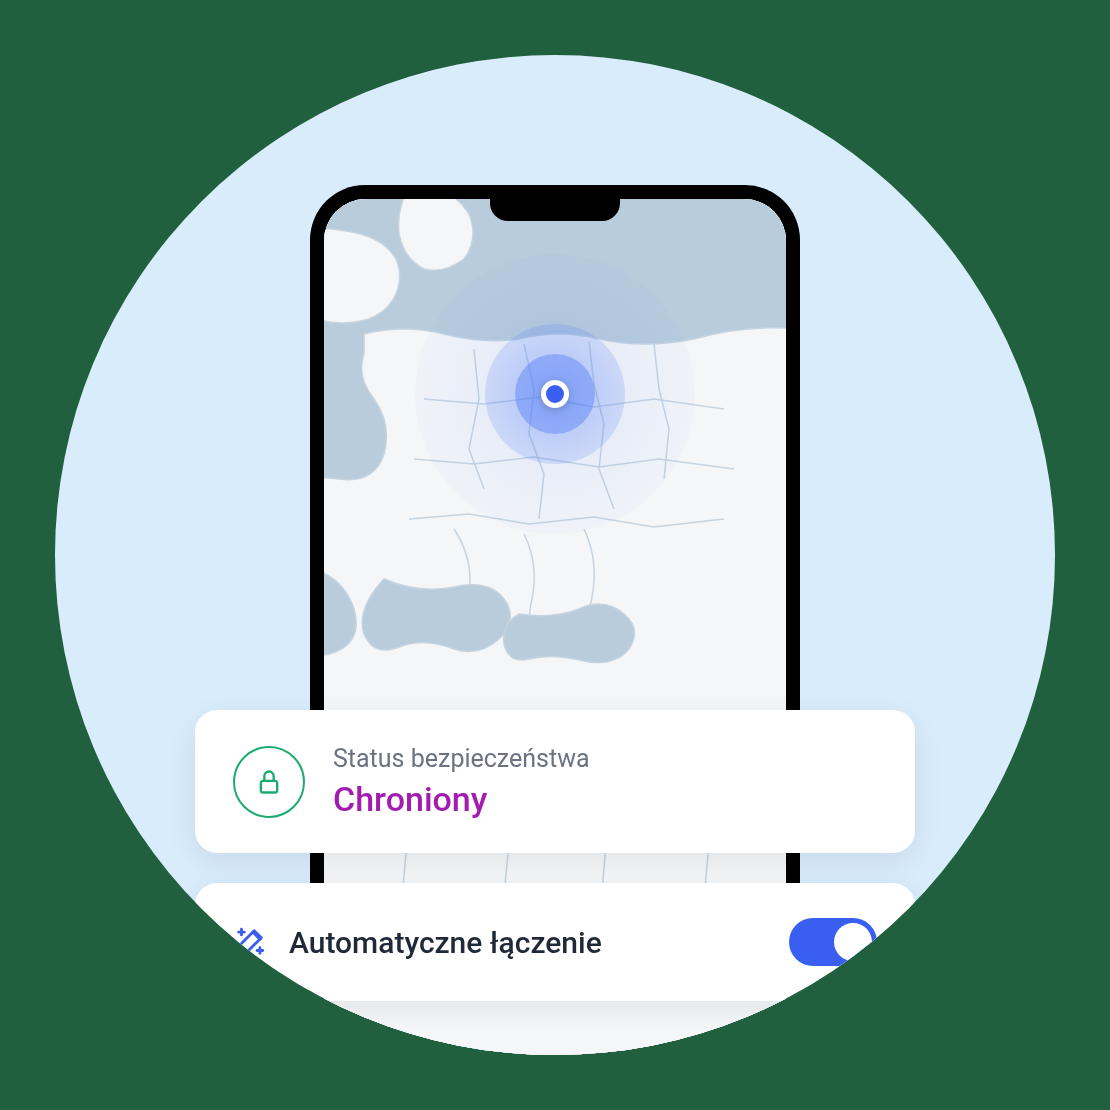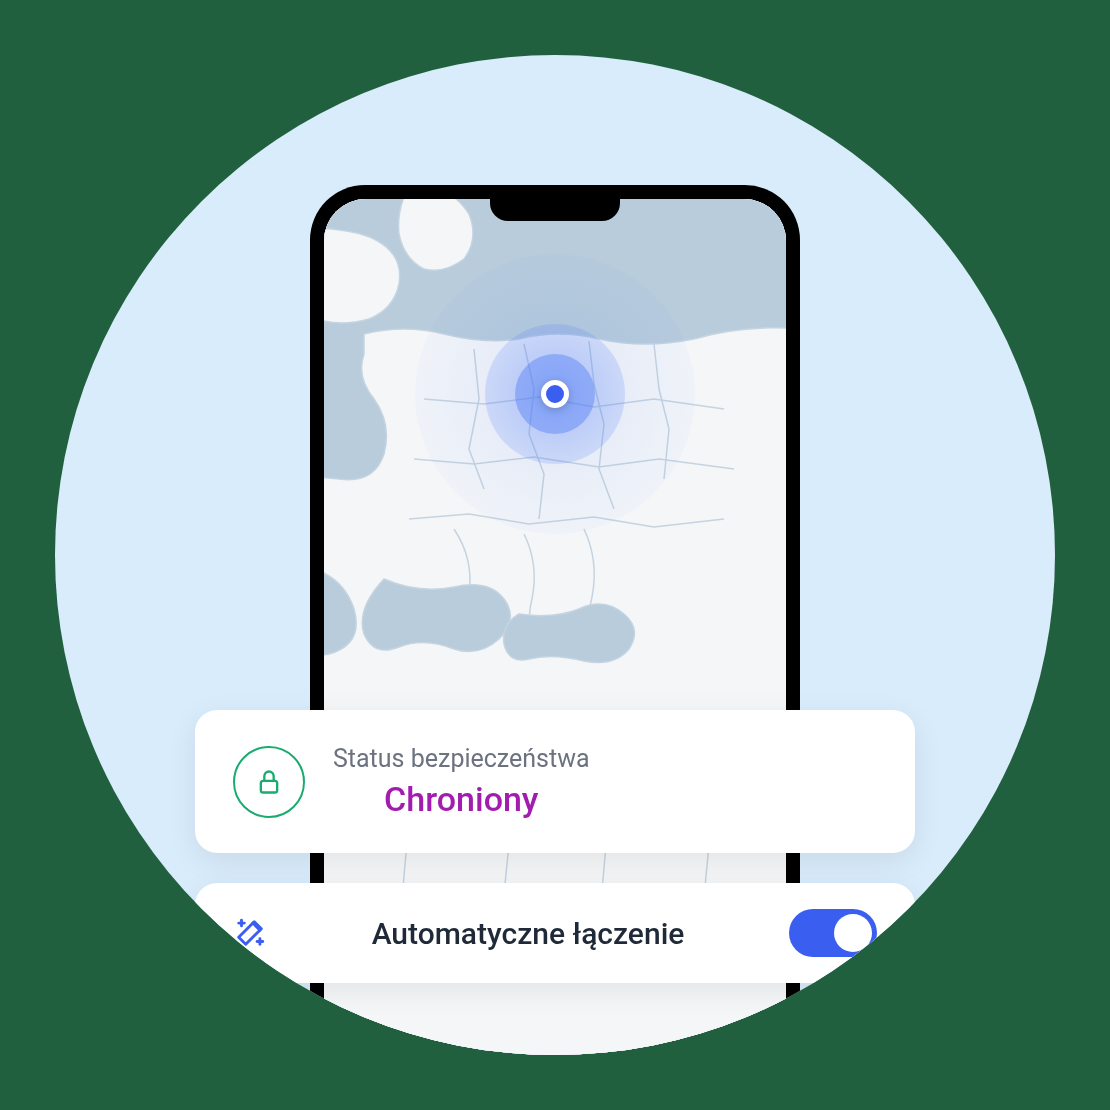--- a/index.html
+++ b/index.html
@@ -22,21 +22,20 @@
     .circle-bg {
       width: 1000px;
       height: 1000px;
       background: #d9ecfb;
       border-radius: 50%;
       position: relative;
       display: flex;
       align-items: flex-start;
       justify-content: center;
       overflow: hidden;
-      text-align: center;
     }
     
     .phone {
       position: absolute;
       top: 130px;
       width: 490px;
       height: 920px;
       background: #000;
       border-radius: 55px;
       padding: 14px;
@@ -193,21 +192,21 @@
     }
     
     .status-value {
       font-size: 34px;
       color: #a21caf;
       font-weight: 500;
     }
     
     .auto-card {
       gap: 22px;
-      padding: 26px 38px;
+      padding: 35px 38px;
     }
     
     .wand-icon {
       width: 34px;
       height: 34px;
       flex-shrink: 0;
     }
     
     .auto-label {
       font-size: 30px;

